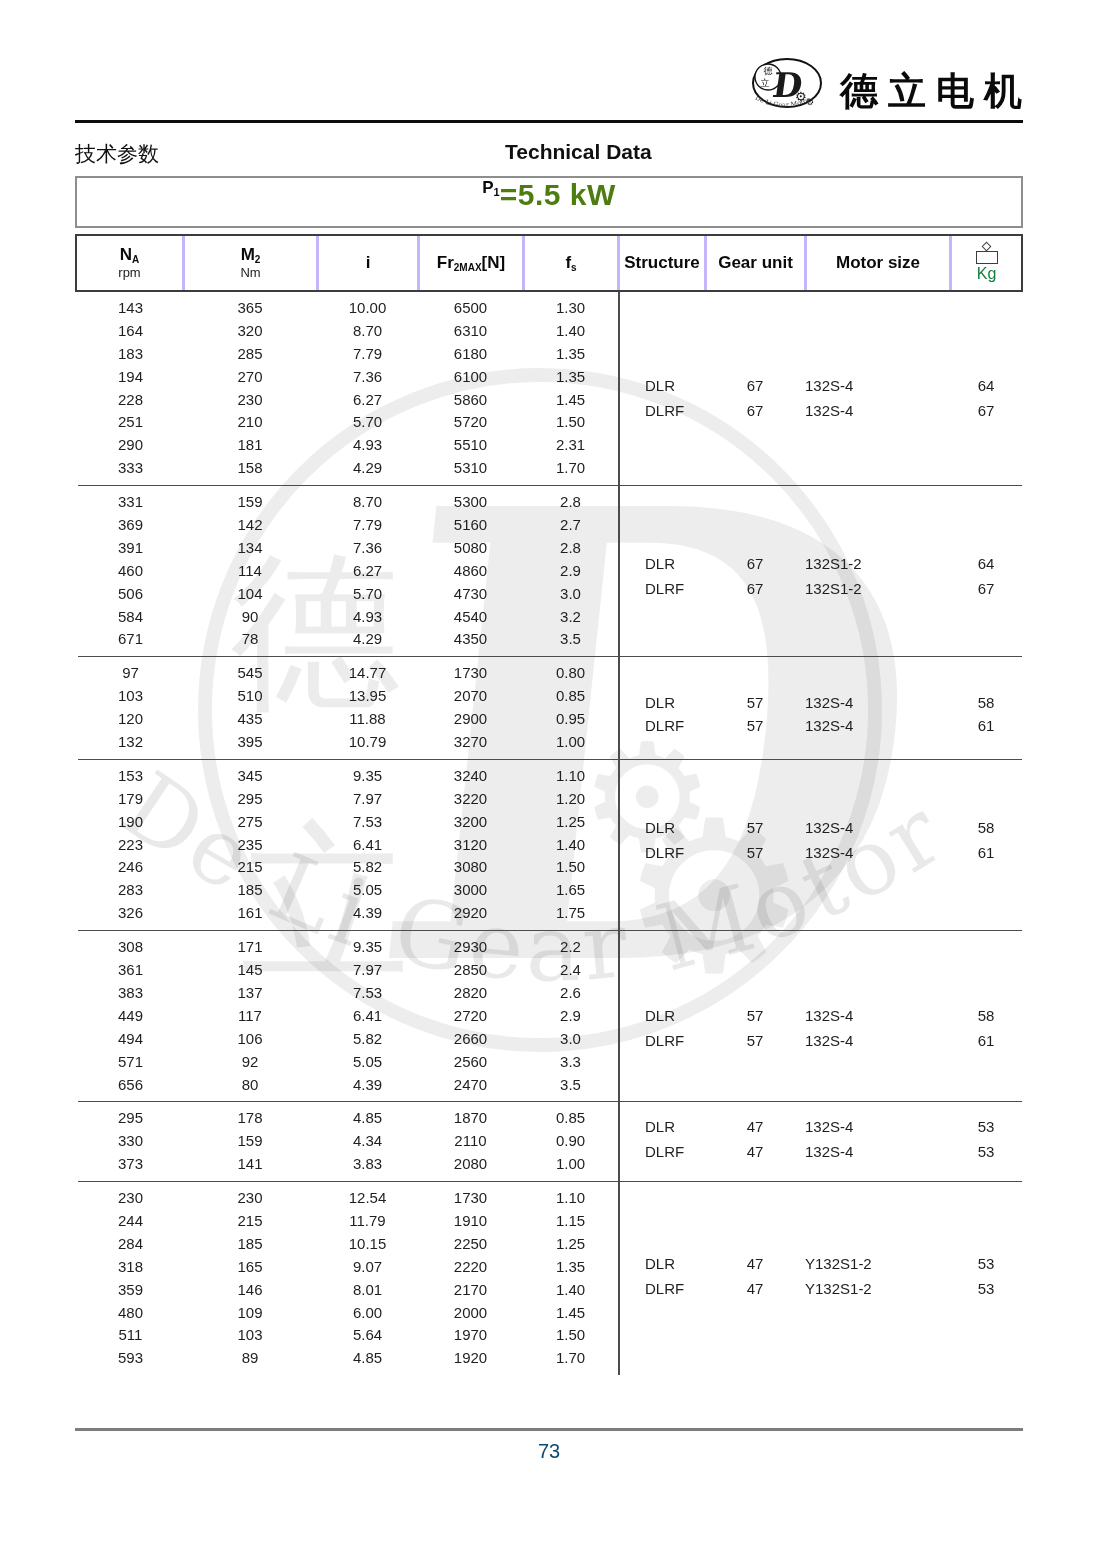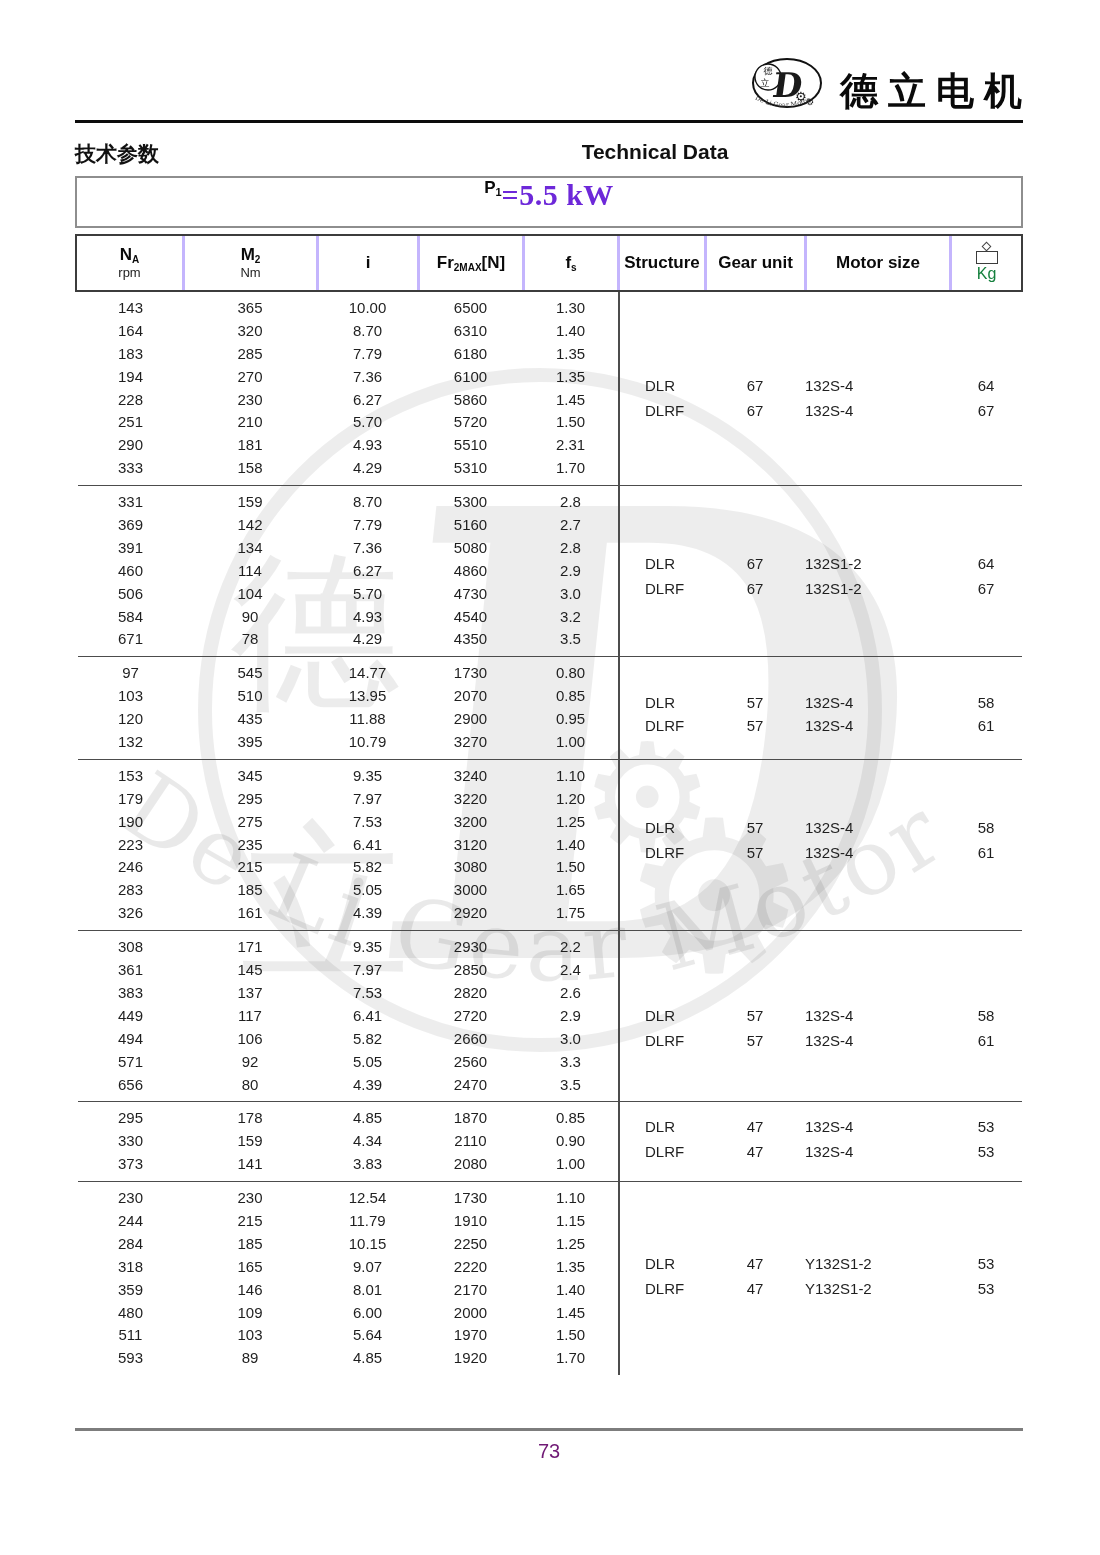--- a/index.html
+++ b/index.html
@@ -5,30 +5,30 @@
   html,body{margin:0;padding:0;background:#fff;}
   #page{position:relative;width:1100px;height:1555px;background:#ffffff;overflow:hidden;
         font-family:"Liberation Sans", sans-serif;color:#1c1c1c;}
   .content{position:absolute;left:75px;top:0;width:948px;height:1555px;}
 
   
   .brand-logo-svg{position:absolute;left:670px;top:56px;}
   .brand-cjk{position:absolute;left:765px;top:66px;font-family:"DejaVu Serif",serif;
              font-weight:700;font-size:38px;letter-spacing:10px;color:#0a0a0a;white-space:nowrap;}
   .rule-top{position:absolute;left:0;top:120px;width:948px;height:3px;background:#0c0c0c;}
-  .title-cn{position:absolute;left:0;top:140px;font-size:21px;font-weight:700;color:#111;}
-  .title-en{position:absolute;left:430px;top:140px;width:300px;text-align:center;
+  .title-cn{position:absolute;left:0;top:140px;font-size:21px;font-weight:400;color:#111;}
+  .title-en{position:absolute;left:430px;top:140px;width:300px;
             font-size:21px;font-weight:700;color:#111;}
 
   
   .pbox{position:absolute;left:0;top:176px;width:948px;height:52px;border:2px solid #8e8e8e;
         box-sizing:border-box;display:flex;align-items:flex-start;justify-content:center;}
   .p-prefix{font-size:17px;font-weight:700;color:#0a0a0a;}
   .p-sub{font-size:11px;font-weight:700;vertical-align:-3px;}
-  .p-value{font-size:30px;font-weight:700;color:#6d28d9;letter-spacing:0.5px;font-family:Liberation Serif, serif;}
+  .p-value{font-size:30px;font-weight:700;color:#4d7c0f;letter-spacing:0.5px;}
 
   
   .thead{position:absolute;left:0;top:234px;width:948px;height:58px;display:flex;
          border:2px solid #3c3c3c;box-sizing:border-box;background:#fff;}
   .hcell{box-sizing:border-box;display:flex;flex-direction:column;align-items:center;
          justify-content:center;border-left:3px solid #c4b5fd;}
   .hcell:first-child{border-left:none;}
   .w0{width:105px}.w1{width:134px}.w2{width:101px}.w3{width:105px}.w4{width:95px}
   .w5{width:87px}.w6{width:100px}.w7{width:145px}.w8{width:72px;}
   .hmain{font-size:17px;font-weight:700;color:#0a0a0a;line-height:1.15;}
@@ -49,21 +49,21 @@
   .scell{font-size:15px;color:#1f1f1f;box-sizing:border-box;}
   .s0{width:87px;padding-left:27px;text-align:left;}
   .s1{width:100px;text-align:center;}
   .s2{width:145px;}
   .s3{width:72px;text-align:center;}
   .bsep{height:0;border-top:1.6px solid #4c4c4c;}
 
   
   .rule-bottom{position:absolute;left:0;top:1428px;width:948px;height:3px;background:#7d7d7d;}
   .page-number{position:absolute;left:0;top:1440px;width:948px;text-align:center;
-               font-size:20px;color:#701a75;}
+               font-size:20px;color:#0c4a6e;}
 
   
   .watermark{position:absolute;left:80px;top:290px;pointer-events:none;}
 </style>
 </head>
 <body>
 
 <div id="page">
 
   <svg class="watermark" width="940" height="840" viewBox="0 0 940 840">

